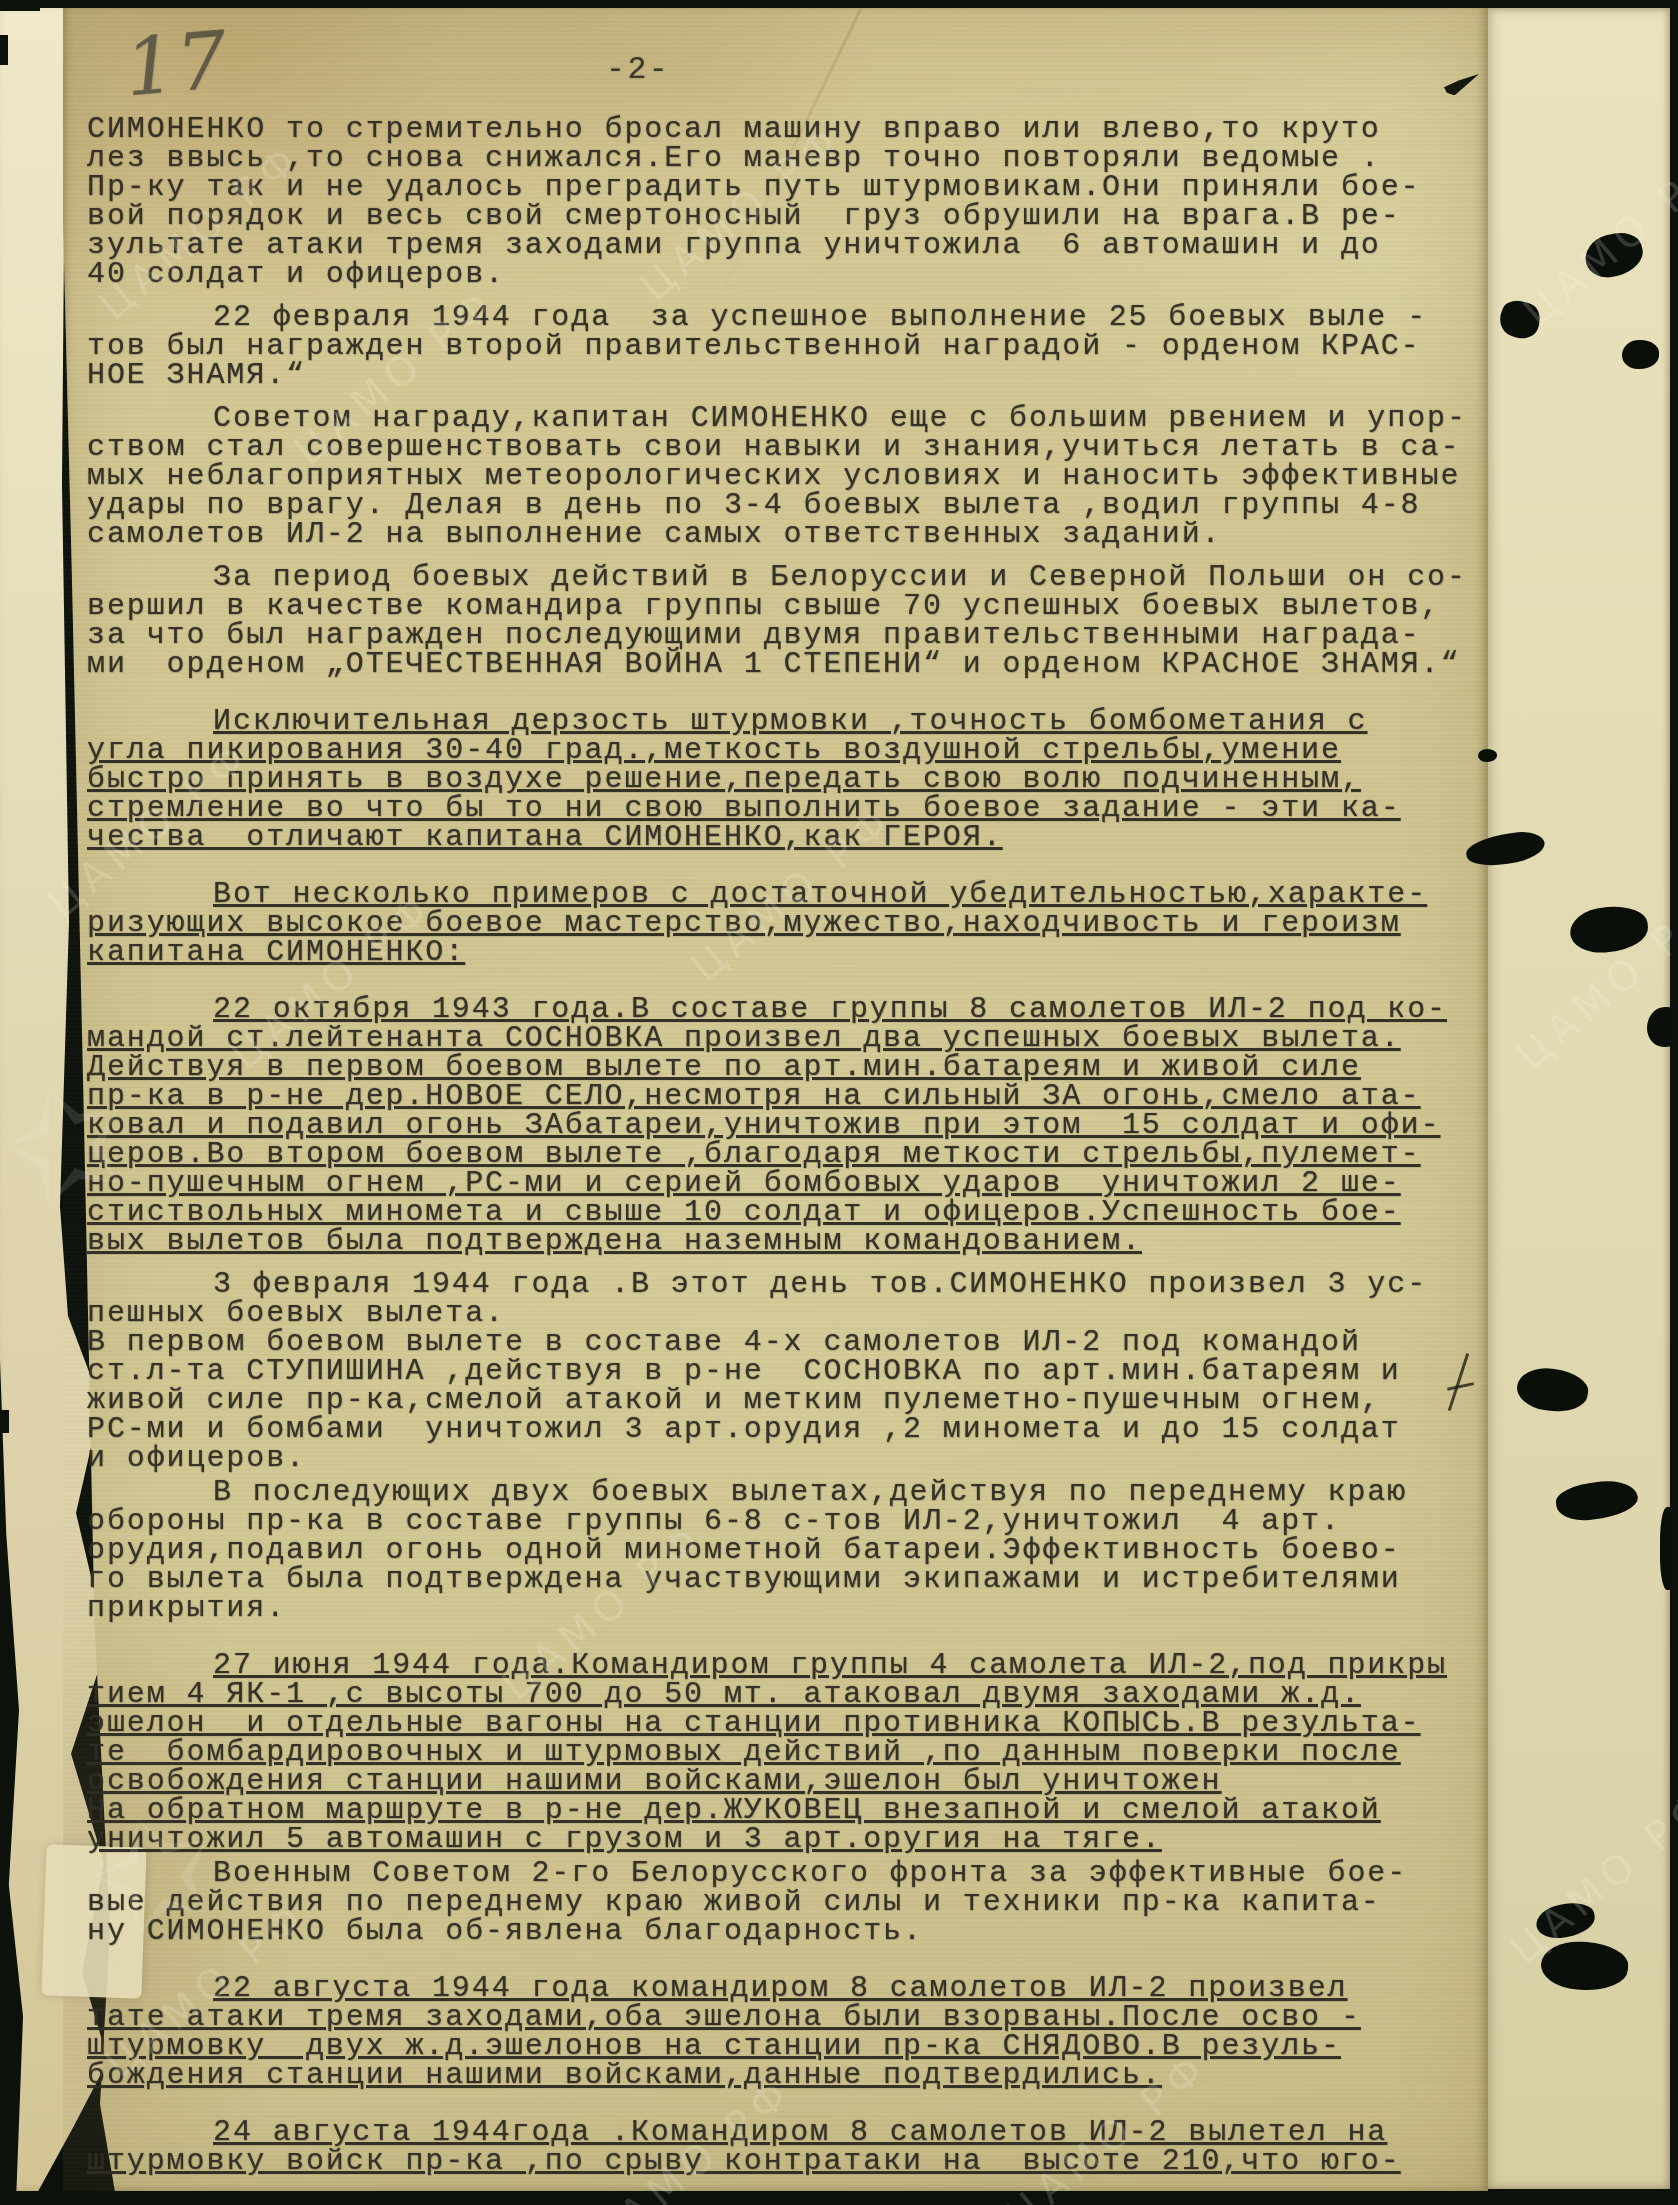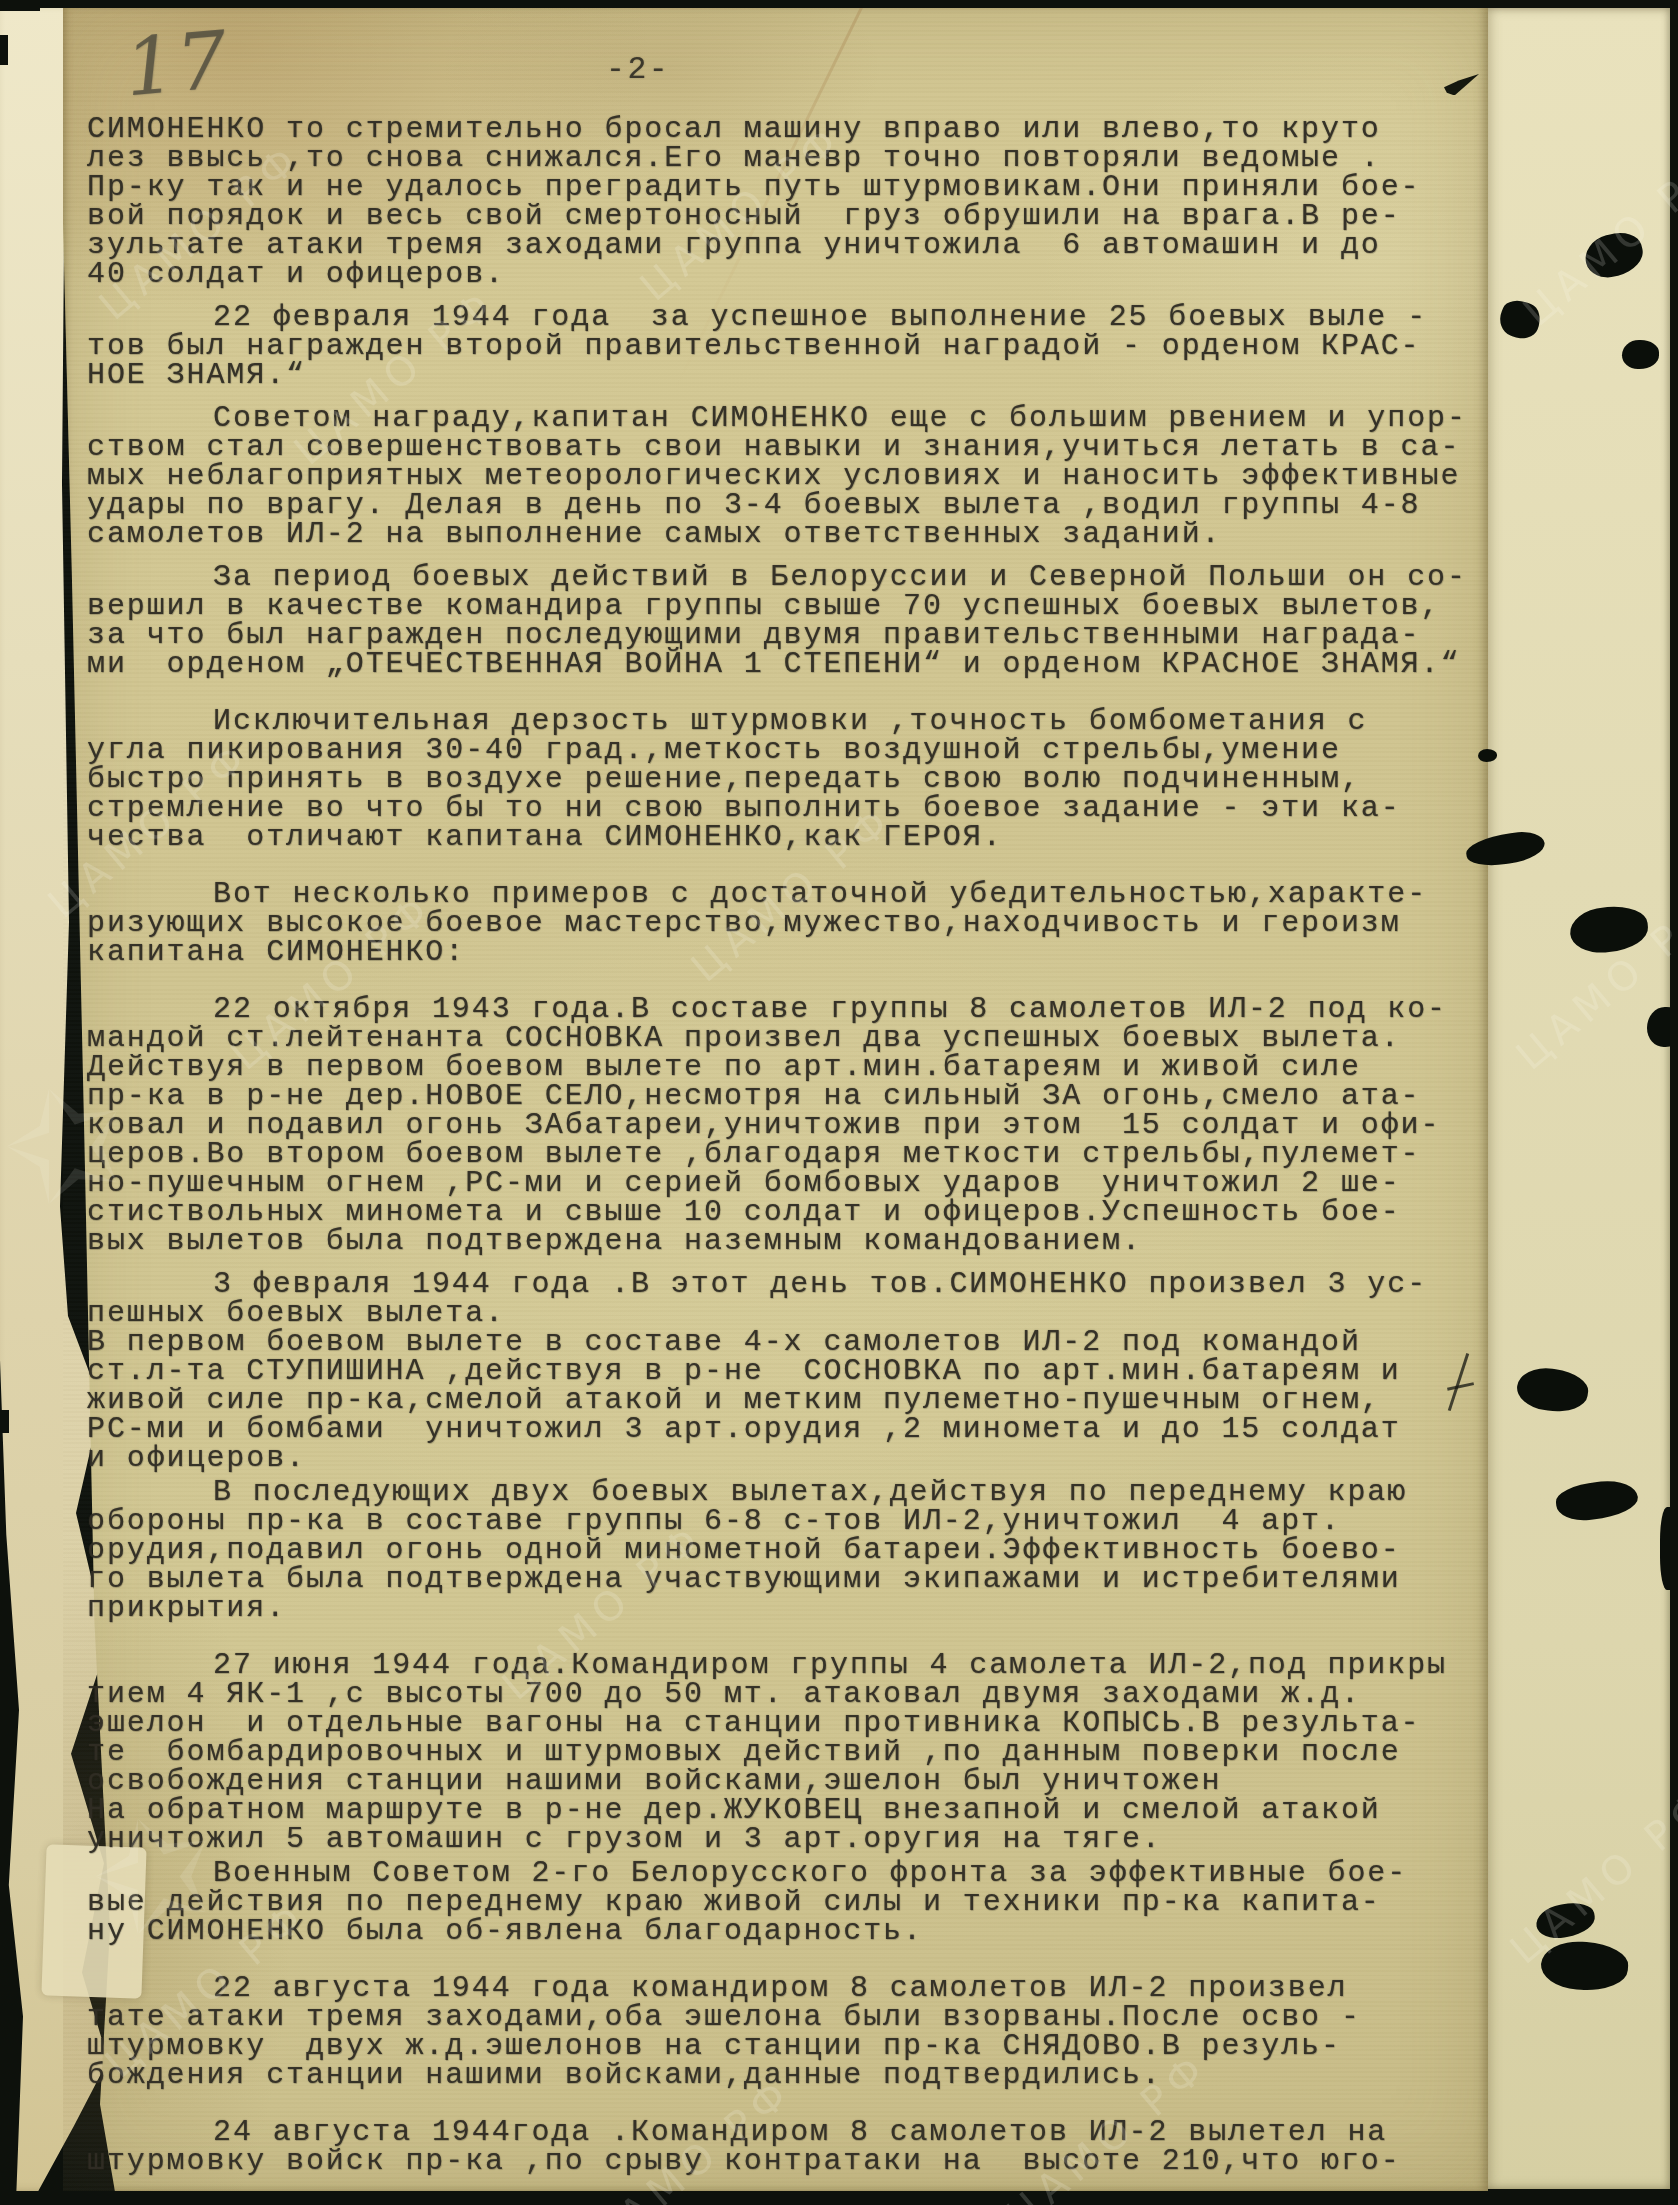--- a/index.html
+++ b/index.html
@@ -35,21 +35,21 @@
   .edge-notch{position:absolute;background:#0d110c;z-index:21;}
 
   
   .text-block{position:absolute;left:87px;top:115px;width:1392px;z-index:10;
     color:rgba(48,45,36,.92);font-size:30px;letter-spacing:1.9px;
     text-shadow:0 0 1.3px rgba(48,45,36,.55),0.6px 0.6px 0.6px rgba(48,45,36,.18);}
   .para{margin:0;}
   .gap-none{margin-top:0;}
   .gap-small{margin-top:5px;}
   .gap-normal{margin-top:14px;}
-  .gap-large{margin-top:28px;}
+  .gap-large{margin-top:28px;text-decoration:underline;}
   .line{height:29px;line-height:29px;white-space:pre;}
   .line.indent{padding-left:126px;}
 
   .page-number{position:absolute;left:606px;top:52px;z-index:10;
     font-size:31.5px;letter-spacing:2.5px;color:rgba(50,47,38,.88);
     text-shadow:0 0 1.3px rgba(50,47,38,.5);}
   .sheet-number{position:absolute;left:125px;top:17.6px;z-index:10;
     font-family:"DejaVu Serif",serif;font-style:italic;font-size:79px;
     color:rgba(80,76,62,.78);transform:rotate(-5deg);letter-spacing:1.3px;
     text-shadow:0.6px 0.6px 1.3px rgba(80,76,62,.3);}

